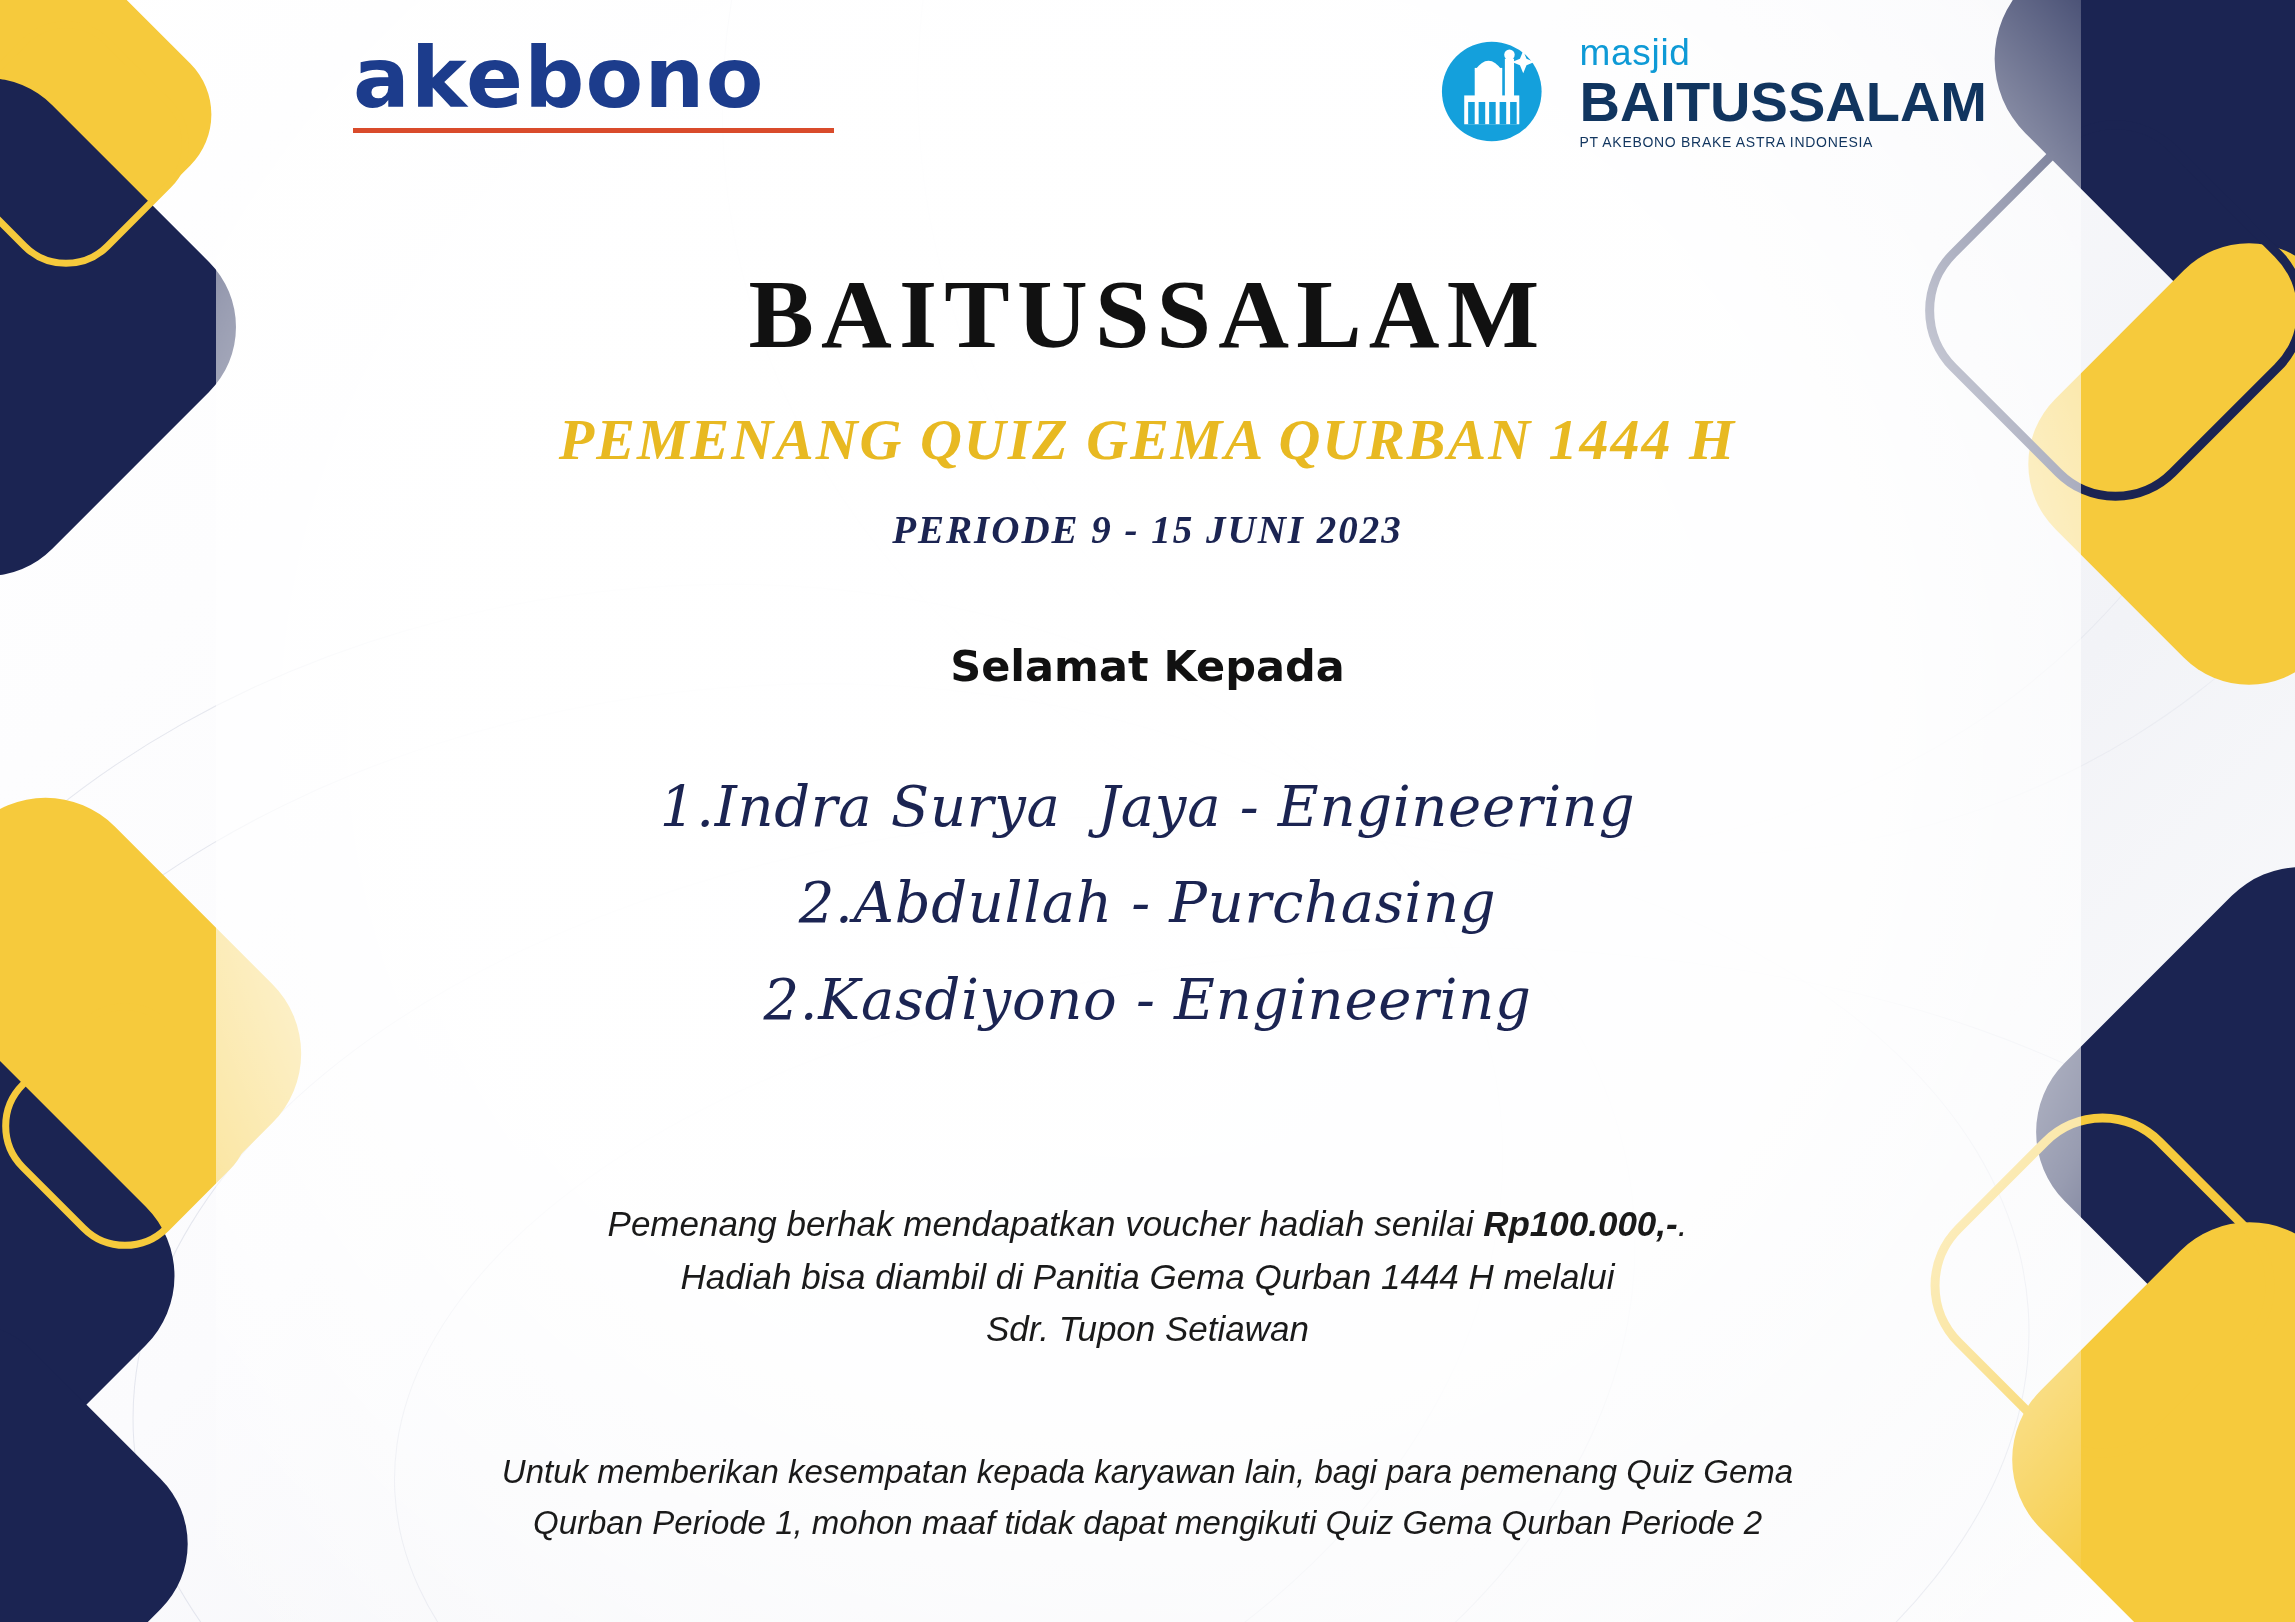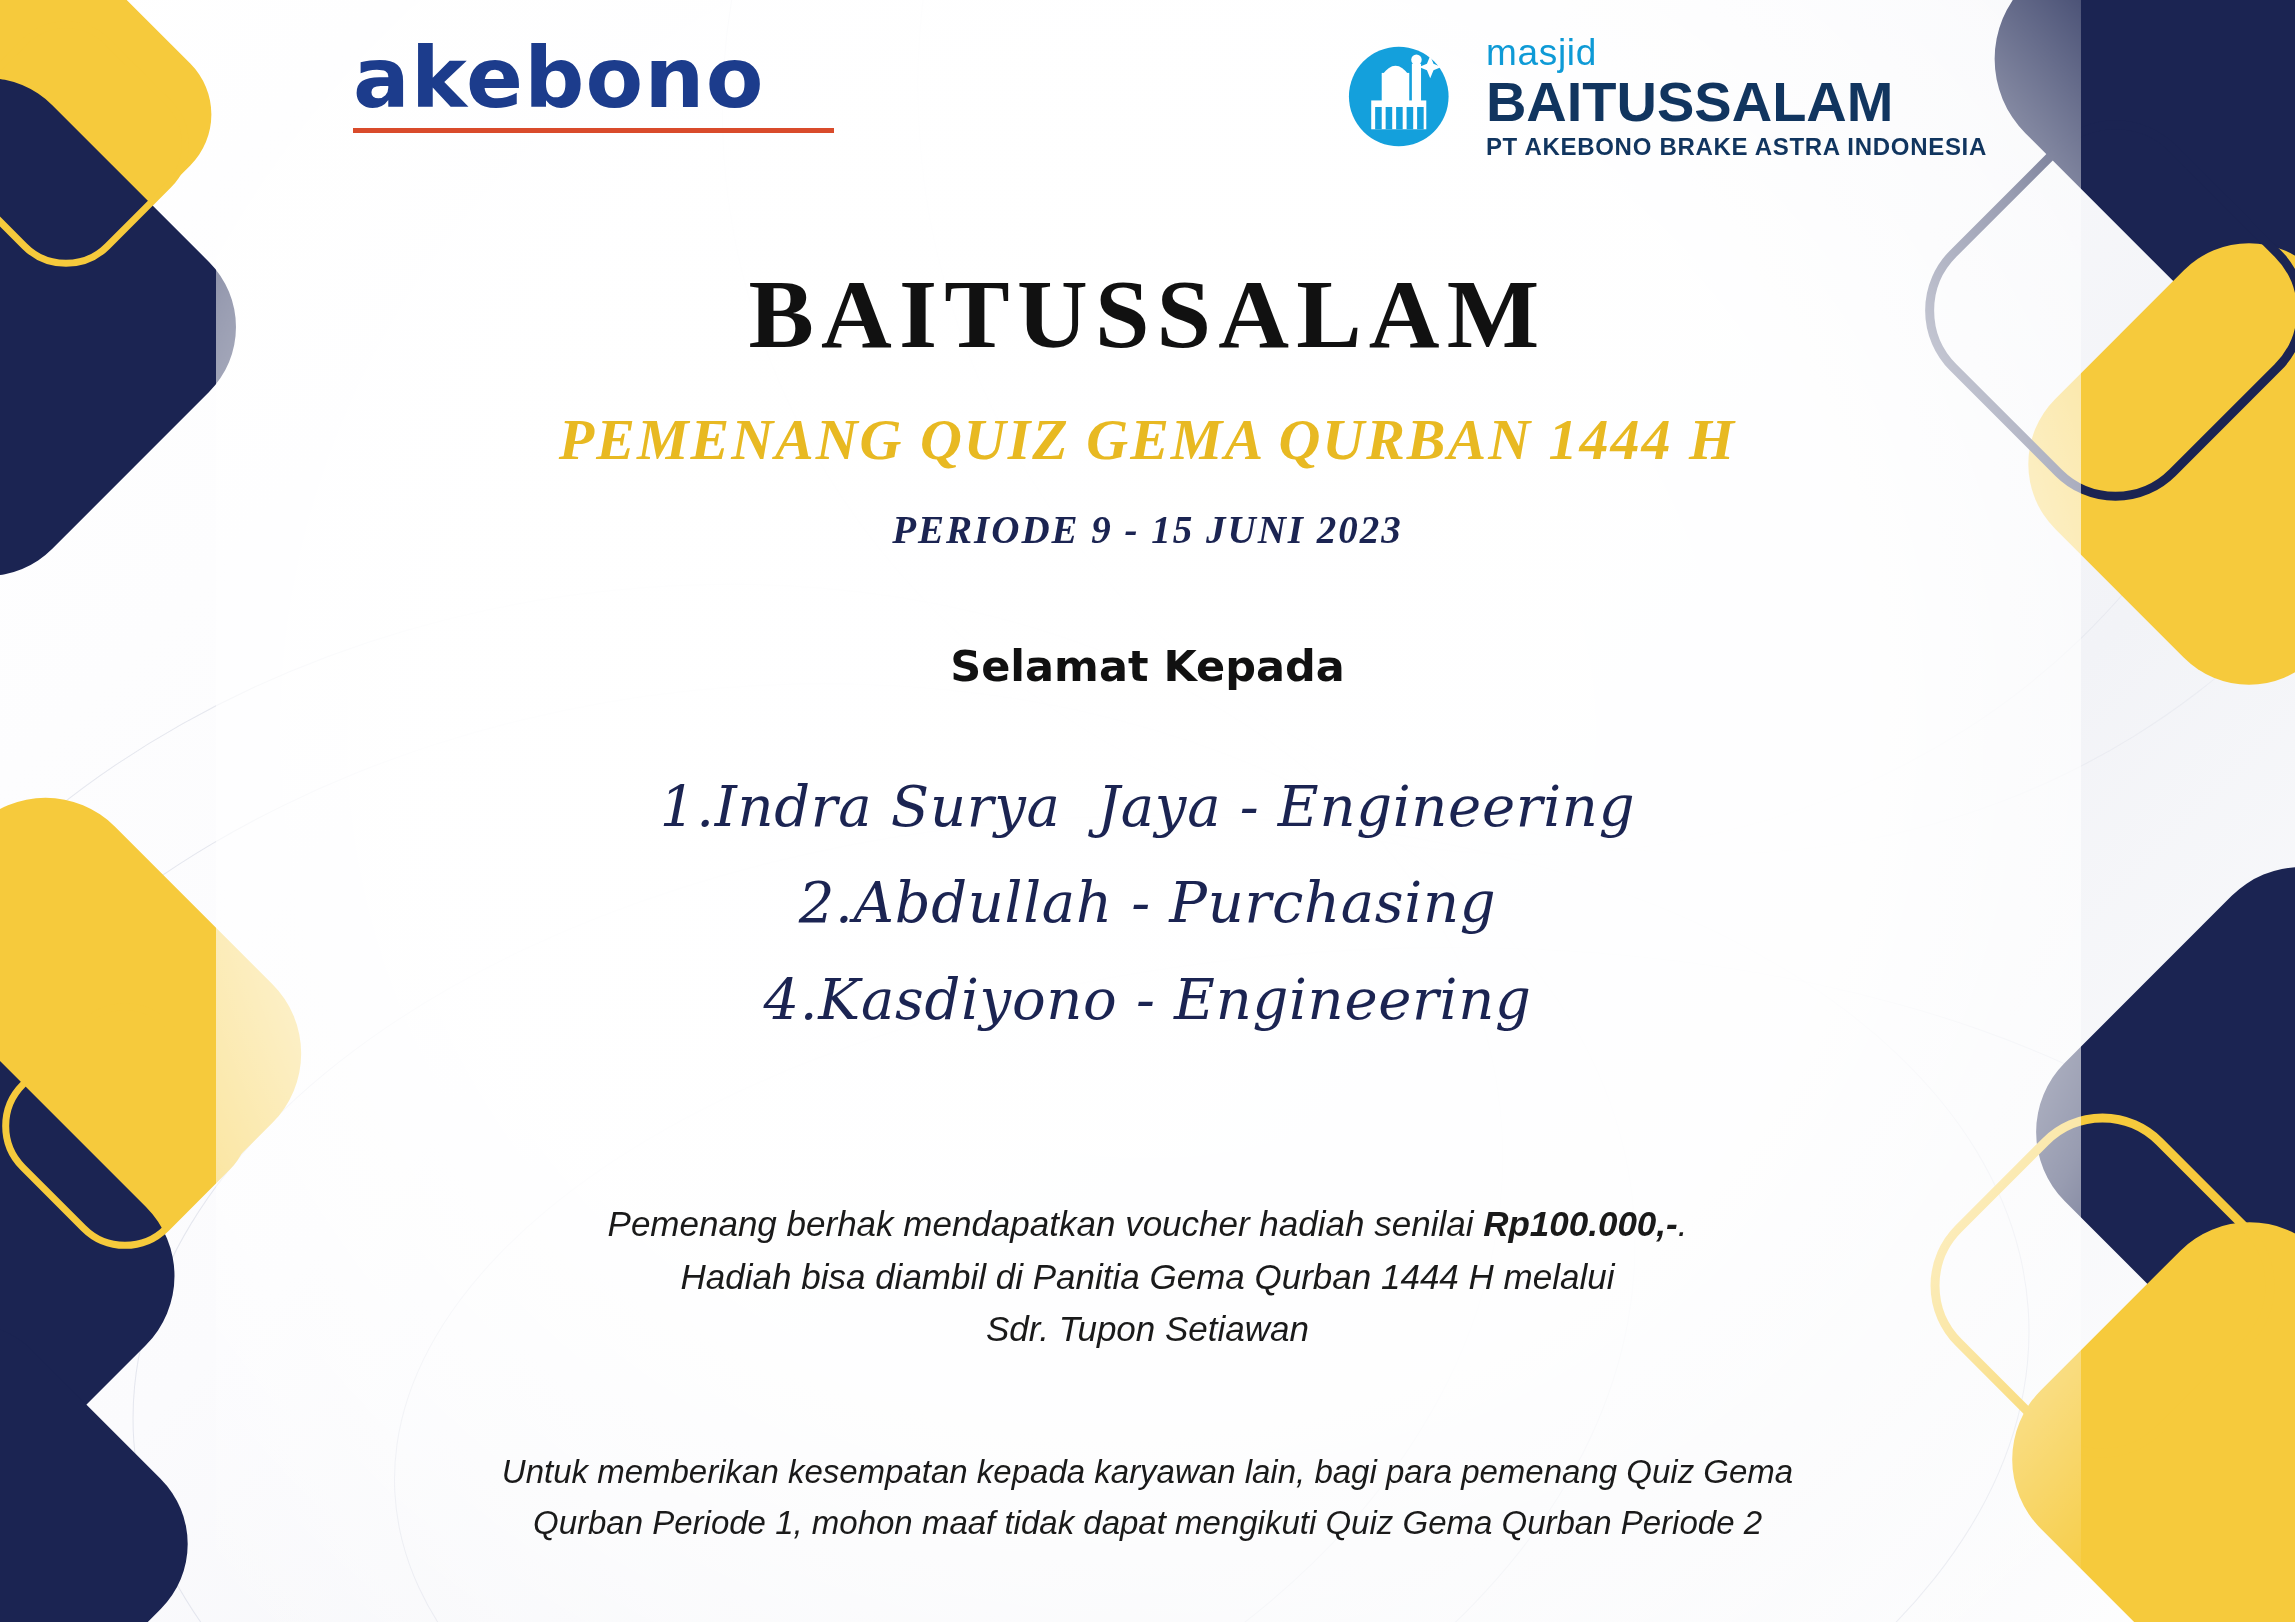--- a/index.html
+++ b/index.html
@@ -208,22 +208,22 @@
   .masjid-text .m-big {
     font-family: "Liberation Sans", sans-serif;
     font-size: 56px;
     font-weight: bold;
     color: #11355f;
     letter-spacing: 0px;
     margin-top: 2.6px;
   }
   .masjid-text .m-sub {
     font-family: "Liberation Sans", sans-serif;
-    font-size: 24px;
-    font-weight: bold;
+    font-size: 14px;
+    font-weight: normal;
     color: #11355f;
     letter-spacing: 0.7px;
     margin-top: 5.2px;
   }
 
   
   .content {
     position: absolute;
     left: 0; top: 0;
     width: 2295px;
@@ -381,21 +381,21 @@
   <div class="content">
 
     <div class="title">BAITUSSALAM</div>
     <div class="subtitle">PEMENANG QUIZ GEMA QURBAN 1444 H</div>
     <div class="period">PERIODE 9 - 15 JUNI 2023</div>
     <div class="congrats">Selamat Kepada</div>
 
     <div class="winners">
       <div class="winner">1.Indra Surya  Jaya - Engineering</div>
       <div class="winner">2.Abdullah - Purchasing</div>
-      <div class="winner">4.Kasdiyono - Engineering</div>
+      <div class="winner">2.Kasdiyono - Engineering</div>
     </div>
 
     <div class="prize-block">
       <div>
         <span>Pemenang berhak mendapatkan voucher hadiah senilai </span><b>Rp100.000,-</b><span>.</span>
       </div>
       <div>Hadiah bisa diambil di Panitia Gema Qurban 1444 H melalui</div>
       <div>Sdr. Tupon Setiawan</div>
     </div>
 

